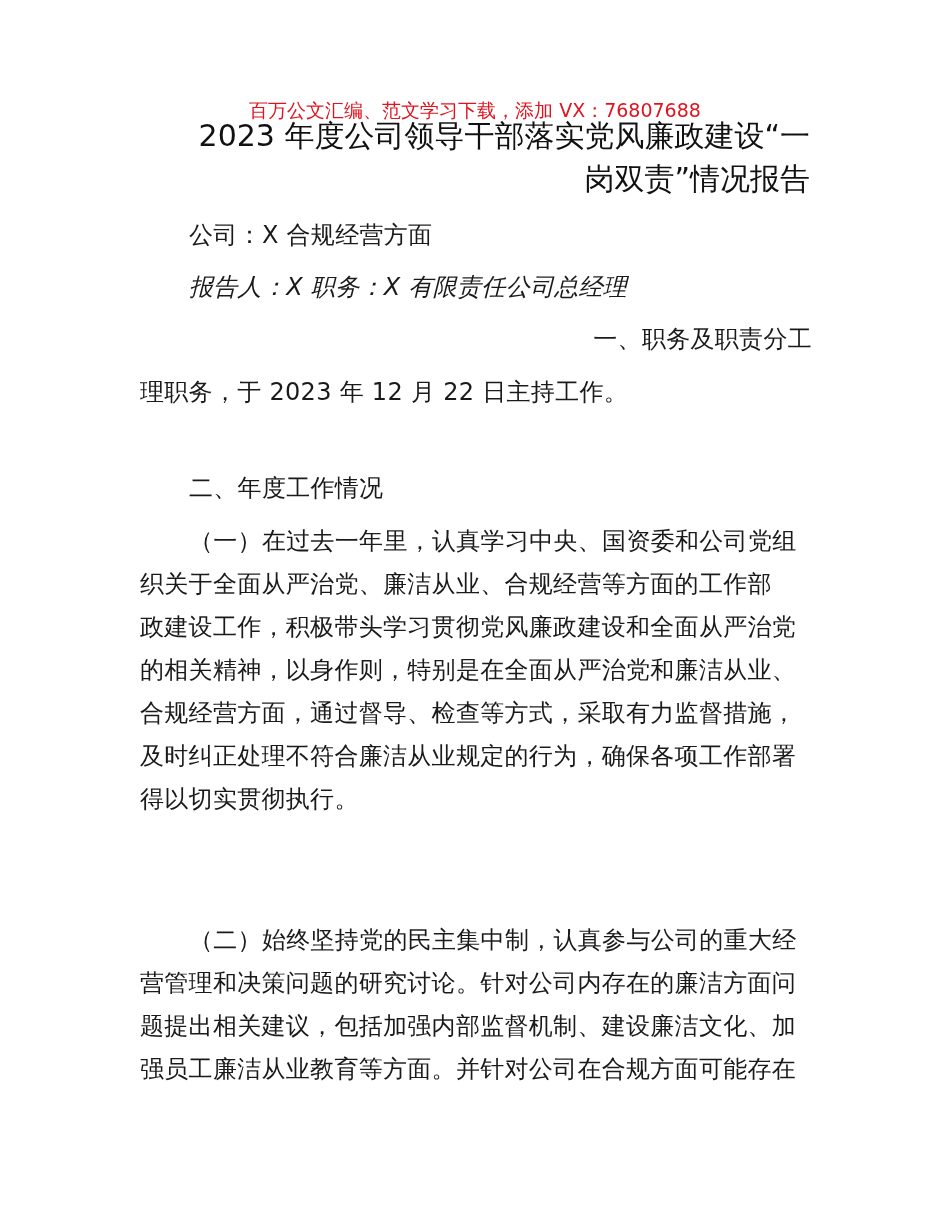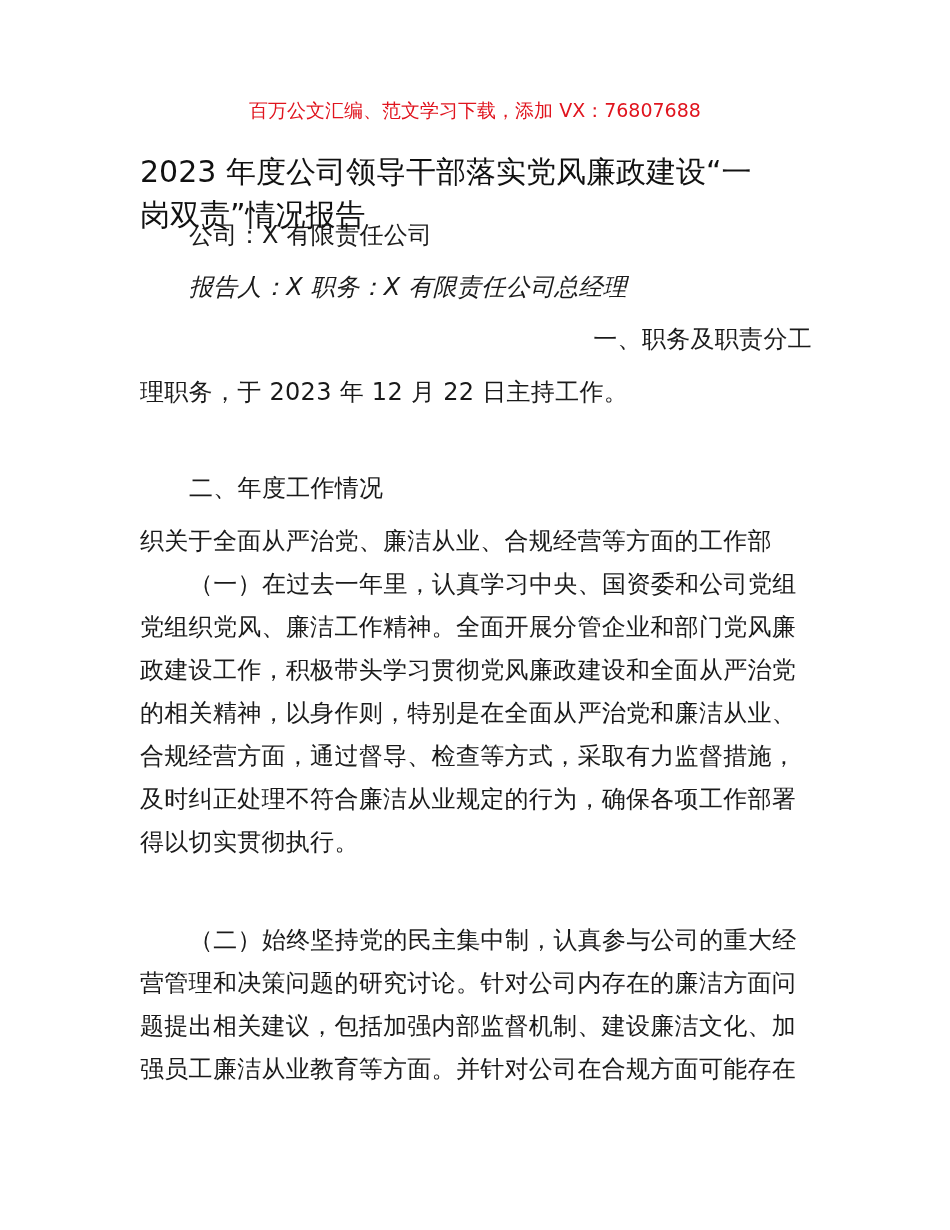--- a/index.html
+++ b/index.html
@@ -25,26 +25,25 @@
       color: #e0141e;
       letter-spacing: 0px;
       line-height: 26px;
       margin-top: 40px;
     }
     .title {
       position: absolute;
       top: 114px;
       left: 140px;
       width: 670px;
-      text-align: left;
+      text-align: right;
       font-size: 30px;
       line-height: 43px;
       color: #111111;
       letter-spacing: 0px;
-      margin-top: 36px;
     }
     .body-text {
       position: absolute;
       left: 140px;
       width: 672px;
       font-size: 24px;
       line-height: 43px;
       color: #1a1a1a;
       letter-spacing: 0.3px;
     }
@@ -58,43 +57,42 @@
 <body>
 
 <div class="watermark">百万公文汇编、范文学习下载，添加 VX：76807688</div>
 
 <div class="title">
   <span class="line">2023 年度公司领导干部落实党风廉政建设“一</span>
   <span class="line">岗双责”情况报告</span>
 </div>
 
 <div class="body-text" style="top:214px;">
-  <span class="line indent">公司：X 有限责任公司</span>
+  <span class="line indent">公司：X 合规经营方面</span>
 </div>
 
 <div class="body-text" style="top:266px;font-style:italic;">
   <span class="line indent">报告人：X 职务：X 有限责任公司总经理</span>
 </div>
 
 <div class="body-text" style="top:318px;text-align:right;">
   <span class="line indent">一、职务及职责分工</span>
 </div>
 
 <div class="body-text" style="top:371px;">
   <span class="line">理职务，于 2023 年 12 月 22 日主持工作。</span>
 </div>
 
 <div class="body-text" style="top:467px;">
   <span class="line indent">二、年度工作情况</span>
 </div>
 
 <div class="body-text" style="top:520px;">
+  <span class="line indent">（一）在过去一年里，认真学习中央、国资委和公司党组</span>
   <span class="line">织关于全面从严治党、廉洁从业、合规经营等方面的工作部</span>
-  <span class="line indent">（一）在过去一年里，认真学习中央、国资委和公司党组</span>
-  <span class="line">党组织党风、廉洁工作精神。全面开展分管企业和部门党风廉</span>
   <span class="line">政建设工作，积极带头学习贯彻党风廉政建设和全面从严治党</span>
   <span class="line">的相关精神，以身作则，特别是在全面从严治党和廉洁从业、</span>
   <span class="line">合规经营方面，通过督导、检查等方式，采取有力监督措施，</span>
   <span class="line">及时纠正处理不符合廉洁从业规定的行为，确保各项工作部署</span>
   <span class="line">得以切实贯彻执行。</span>
 </div>
 
 <div class="body-text" style="top:919px;">
   <span class="line indent">（二）始终坚持党的民主集中制，认真参与公司的重大经</span>
   <span class="line">营管理和决策问题的研究讨论。针对公司内存在的廉洁方面问</span>

